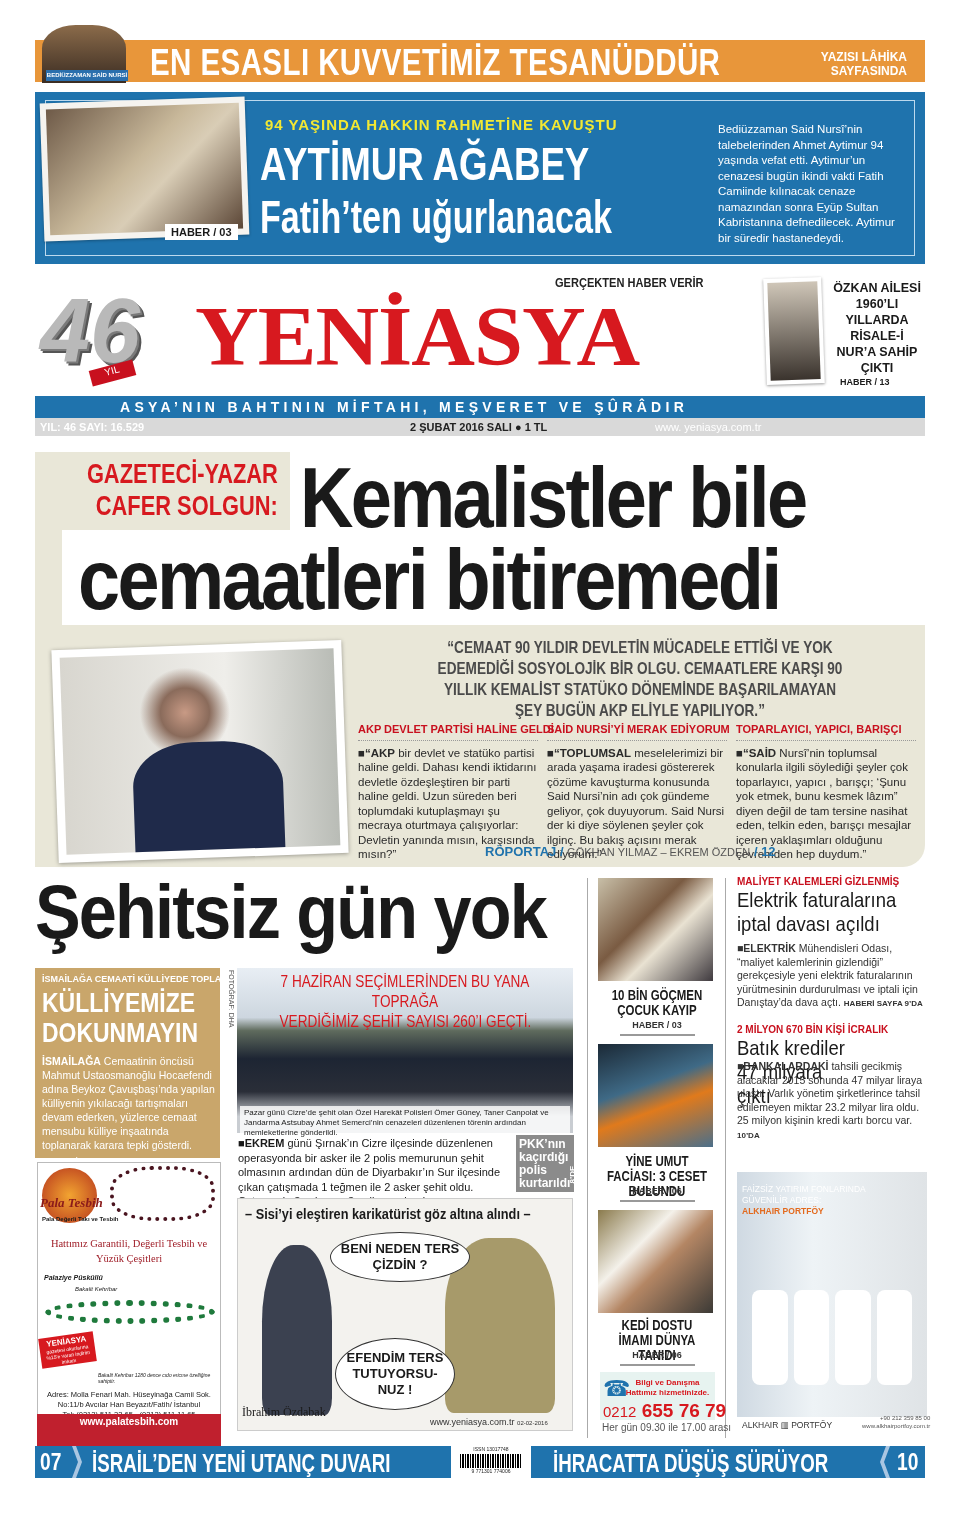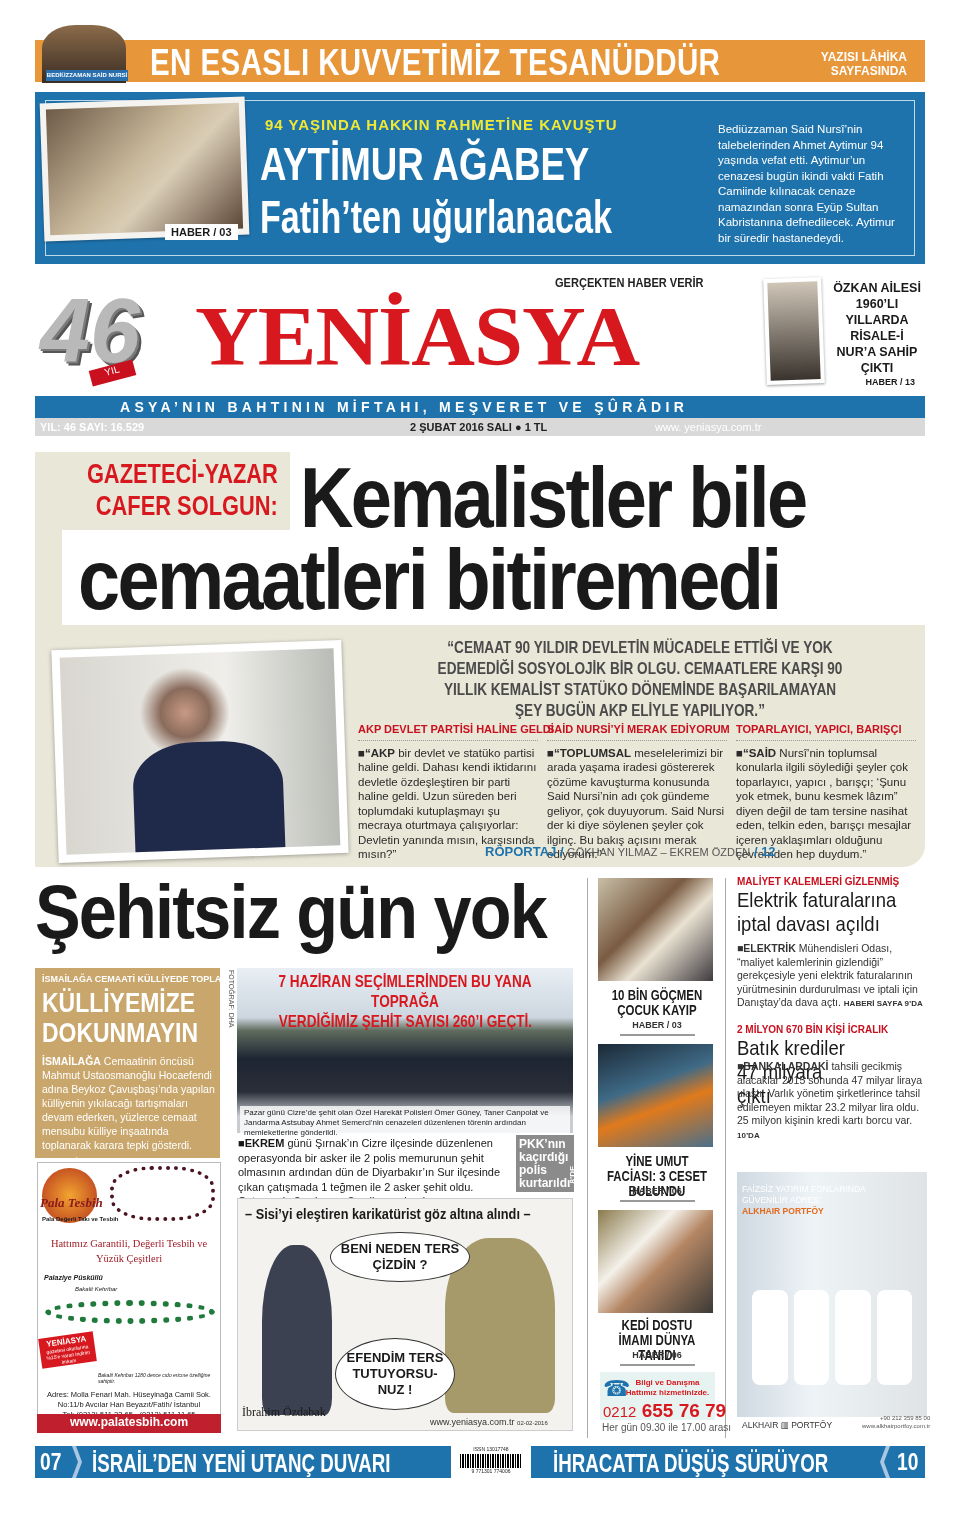--- a/index.html
+++ b/index.html
@@ -23,21 +23,21 @@
 #blue-h2{left:260px;top:190px;color:#fff;font-weight:bold;font-size:46px;transform:scaleX(.74)}
 #blue-body{left:718px;top:122px;width:180px;color:#fff;font-size:11.5px;line-height:15.5px}
 
 #num46{left:40px;top:280px;font-size:90px;font-weight:bold;color:#b9b9b9;text-shadow:2px 2px 0 #7a7a7a,4px 4px 0 #555;font-style:italic}
 #yil-ribbon{left:90px;top:365px;width:45px;height:16px;background:#c8101e;color:#fff;font-size:10px;text-align:center;transform:rotate(-15deg)}
 #logo{left:195px;top:288px;font-family:"Liberation Serif",serif;font-weight:bold;font-size:84px;color:#d7191f;letter-spacing:-1px;transform:scaleX(1.05)}
 #slogan-top{left:555px;top:275px;font-size:13px;font-weight:bold;color:#222;transform:scaleX(.85)}
 #ozkan-photo{left:765px;top:278px;width:58px;height:106px;background:#fff;box-shadow:0 1px 3px rgba(0,0,0,.4);padding:4px;transform:rotate(-2deg)}
 #ozkan-photo .img{width:100%;height:100%;background:linear-gradient(#cfc6b8,#3a332d)}
 #ozkan-text{left:832px;top:280px;width:90px;text-align:center;font-size:12.5px;font-weight:bold;line-height:16px}
-#ozkan-haber{left:840px;top:377px;width:75px;text-align:right;font-size:9px;font-weight:bold}
+#ozkan-haber{left:840px;top:377px;width:75px;text-align:left;font-size:9px;font-weight:bold}
 #bluebar{left:35px;top:396px;width:890px;height:22px;background:#1f73ad}
 #bluebar-text{left:120px;top:399px;color:#fff;font-size:14px;font-weight:bold;letter-spacing:4.3px}
 #graybar{left:35px;top:418px;width:890px;height:18px;background:#d9d9d9}
 #issue{left:40px;top:421px;font-size:11px;color:#fff;font-weight:bold}
 #date{left:410px;top:421px;font-size:11px;font-weight:bold;color:#222}
 #web{left:655px;top:421px;font-size:11px;color:#fff}
 
 #main-bg{left:35px;top:452px;width:890px;height:415px;background:#e9e7d8;border-radius:0 0 22px 0}
 #main-white1{left:290px;top:452px;width:635px;height:80px;background:#fff}
 #main-white2{left:62px;top:530px;width:863px;height:95px;background:#fff}
@@ -57,21 +57,21 @@
 
 #sehit-title{left:35px;top:868px;font-size:76px;font-weight:bold;letter-spacing:-2px;transform:scaleX(.9)}
 #vline1{left:587px;top:878px;width:1px;height:560px;background:#aaa}
 #vline2{left:725px;top:878px;width:1px;height:560px;background:#aaa}
 #ismail-box{left:35px;top:968px;width:185px;height:190px;background:#c9a66b}
 #ismail-kicker{left:42px;top:974px;color:#fff;font-size:9px;font-weight:bold;white-space:nowrap}
 #ismail-h{left:42px;top:988px;color:#fff;font-size:28px;font-weight:bold;line-height:30px;transform:scaleX(.82)}
 #ismail-body{left:42px;top:1054px;width:176px;color:#fff;font-size:10.5px;line-height:14px}
 #fotograf{left:225px;top:970px;font-size:7px;color:#555;transform:rotate(90deg);transform-origin:left top;white-space:nowrap;left:235px}
 #funeral{left:237px;top:968px;width:336px;height:165px;background:linear-gradient(#e8eef4 0,#cdd6df 30%,#5f6b5d 38%,#1d2533 55%,#2a2e38 75%,#c9cdd2 90%)}
-#funeral-h{left:240px;top:972px;width:330px;color:#d7191f;font-weight:bold;font-size:17px;line-height:20px;text-align:center}
+#funeral-h{left:240px;top:972px;width:330px;color:#d7191f;font-weight:normal;font-size:17px;line-height:20px;text-align:center}
 #funeral-h span{display:inline-block;transform:scaleX(.8)}
 #funeral-cap{left:240px;top:1106px;width:330px;font-size:8px;color:#222;background:rgba(255,255,255,.8);padding:2px 4px;line-height:10px}
 #pazar{left:238px;top:1136px;width:282px;font-size:11px;line-height:14.5px}
 #pkk{left:516px;top:1135px;width:58px;height:57px;background:#8b8b8b;color:#fff;font-size:12px;font-weight:bold;line-height:13px;padding:3px}
 #pkk-8de{left:564px;top:1170px;font-size:8px;color:#fff;font-weight:bold;transform:rotate(-90deg)}
 
 #cartoon{left:237px;top:1198px;width:336px;height:233px;background:#f3f2ee;border:1px solid #ccc}
 #cartoon-title{left:245px;top:1205px;font-size:15px;font-weight:bold;transform:scaleX(.85);white-space:nowrap}
 .bubble{background:#fff;border:1.5px solid #333;border-radius:50%;text-align:center;font-weight:bold;font-size:13px;line-height:16px;display:flex;align-items:center;justify-content:center}
 #bubble1{left:330px;top:1232px;width:140px;height:50px}
@@ -83,21 +83,21 @@
 
 #tesbih{left:37px;top:1162px;width:184px;height:268px;border:1px solid #bbb;background:#fff}
 #tesbih-logo{left:42px;top:1168px;width:55px;height:55px;border-radius:50%;background:radial-gradient(#f2a431,#b5331c)}
 #tesbih-brand{left:40px;top:1195px;font-family:"Liberation Serif",serif;font-style:italic;font-weight:bold;color:#8b1a1a;font-size:13px}
 #tesbih-sub{left:42px;top:1216px;font-size:6px;font-weight:bold}
 #tesbih-beads{left:110px;top:1166px;width:105px;height:55px;border:4px dotted #4a1520;border-radius:40%}
 #tesbih-tag{left:40px;top:1236px;width:178px;text-align:center;font-family:"Liberation Serif",serif;color:#a0202a;font-size:10.5px;line-height:15px}
 #tesbih-green{left:45px;top:1300px;width:170px;height:24px;border:6px dotted #1f7a3c;border-radius:50%}
 #tesbih-yeni{left:40px;top:1335px;width:55px;height:30px;background:#d7191f;color:#fff;font-size:8px;font-weight:bold;text-align:center;transform:rotate(-8deg);padding-top:2px}
 #tesbih-addr{left:40px;top:1390px;width:178px;font-size:7.5px;text-align:center;line-height:10px}
-#tesbih-web{left:37px;top:1414px;width:184px;height:19px;background:#c0202e;color:#fff;font-weight:bold;text-align:center;font-size:12px;line-height:16px}
+#tesbih-web{left:37px;top:1414px;width:184px;height:32px;background:#c0202e;color:#fff;font-weight:bold;text-align:center;font-size:10px;line-height:16px}
 
 .thumb{left:598px;width:115px;height:103px}
 #t1{top:878px;background:linear-gradient(135deg,#c8bfa8,#7a5b42 40%,#e9e2d2 60%,#3f3a3f)}
 #t2{top:1044px;background:linear-gradient(160deg,#1b2936,#3f6a86 40%,#e07a1c 60%,#4b6f8a)}
 #t3{top:1210px;background:linear-gradient(135deg,#8a7a4c,#f4f1ea 35%,#b48664 55%,#3c3a36)}
 .mid-h{left:593px;width:128px;text-align:center;font-weight:bold;font-size:14px;line-height:15px}
 .mid-h span{display:inline-block;transform:scaleX(.82)}
 .mid-haber{left:593px;width:128px;text-align:center;font-size:9px;font-weight:bold;color:#333}
 .mid-rule{left:620px;width:75px;height:2px;background:#999}
 #phone-box{left:600px;top:1372px;width:115px;height:48px;background:#e7f3f0}

